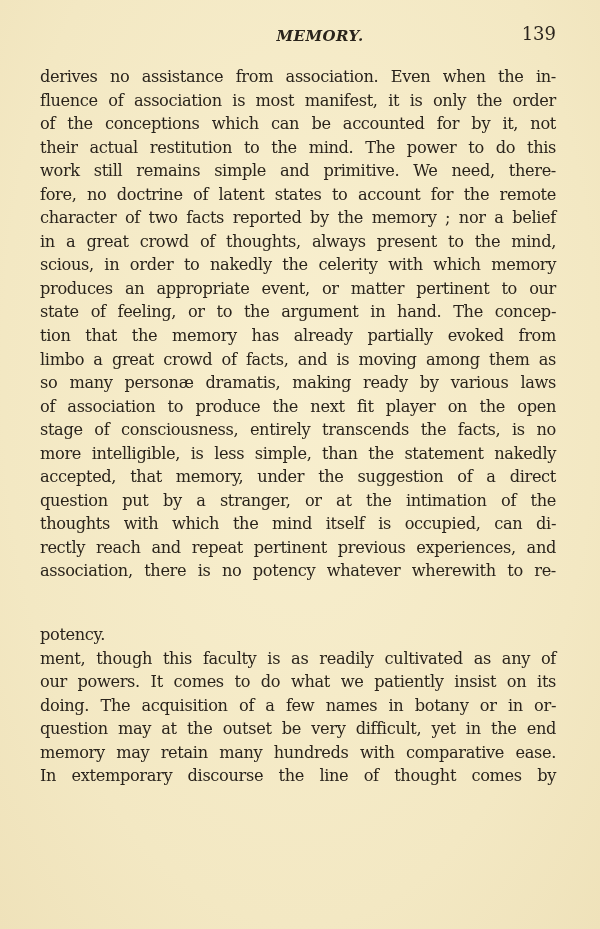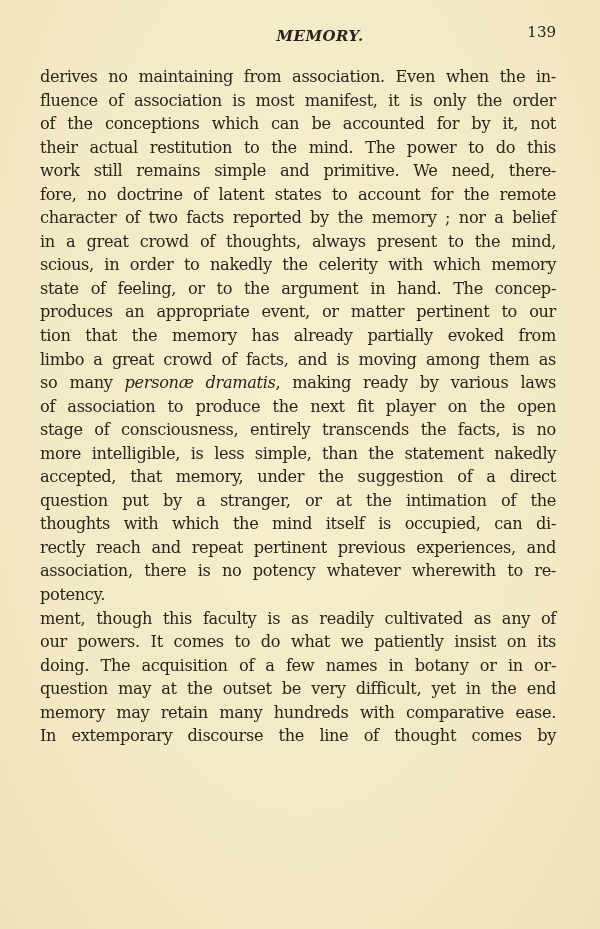--- a/index.html
+++ b/index.html
@@ -41,70 +41,70 @@
       font-size: 15px;
       letter-spacing: 0.5px;
       top: 4px;
       padding-left: 44px;
       box-sizing: border-box;
     }
     .page-number {
       position: absolute;
       right: 0;
       top: 0;
-      font-size: 15px;
+      font-size: 18px;
     }
     .body-text {
       position: absolute;
       top: 65px;
       left: 40px;
       width: 516px;
     }
     .line {
       display: block;
       height: 23.55px;
       line-height: 23.55px;
       font-size: 16.2px;
       white-space: nowrap;
       text-align: justify;
       text-align-last: justify;
       letter-spacing: -0.35px;
       word-spacing: 0px;
     }
     .line.last {
       text-align-last: left;
+      margin-top: 40px;
     }
     .line.indent {
       padding-left: 30px;
     }
     .it {
-      font-style: italic;
     }
   </style>
 </head>
 <body>
 
 <div class="page">
   <div class="running-head">
     <span class="running-title">MEMORY.</span>
     <span class="page-number">139</span>
   </div>
 
   <div class="body-text">
-    <span class="line">derives no maintaining from association. Even when the in-</span>
+    <span class="line">derives no assistance from association. Even when the in-</span>
     <span class="line">fluence of association is most manifest, it is only the order</span>
     <span class="line">of the conceptions which can be accounted for by it, not</span>
     <span class="line">their actual restitution to the mind. The power to do this</span>
     <span class="line">work still remains simple and primitive. We need, there-</span>
     <span class="line">fore, no doctrine of latent states to account for the remote</span>
     <span class="line">character of two facts reported by the memory ; nor a belief</span>
     <span class="line">in a great crowd of thoughts, always present to the mind,</span>
     <span class="line">scious, in order to nakedly the celerity with which memory</span>
+    <span class="line">produces an appropriate event, or matter pertinent to our</span>
     <span class="line">state of feeling, or to the argument in hand. The concep-</span>
-    <span class="line">produces an appropriate event, or matter pertinent to our</span>
     <span class="line">tion that the memory has already partially evoked from</span>
     <span class="line">limbo a great crowd of facts, and is moving among them as</span>
     <span class="line"><span>so many </span><span class="it">personæ dramatis</span><span>, making ready by various laws</span></span>
     <span class="line">of association to produce the next fit player on the open</span>
     <span class="line">stage of consciousness, entirely transcends the facts, is no</span>
     <span class="line">more intelligible, is less simple, than the statement nakedly</span>
     <span class="line">accepted, that memory, under the suggestion of a direct</span>
     <span class="line">question put by a stranger, or at the intimation of the</span>
     <span class="line">thoughts with which the mind itself is occupied, can di-</span>
     <span class="line">rectly reach and repeat pertinent previous experiences, and</span>

